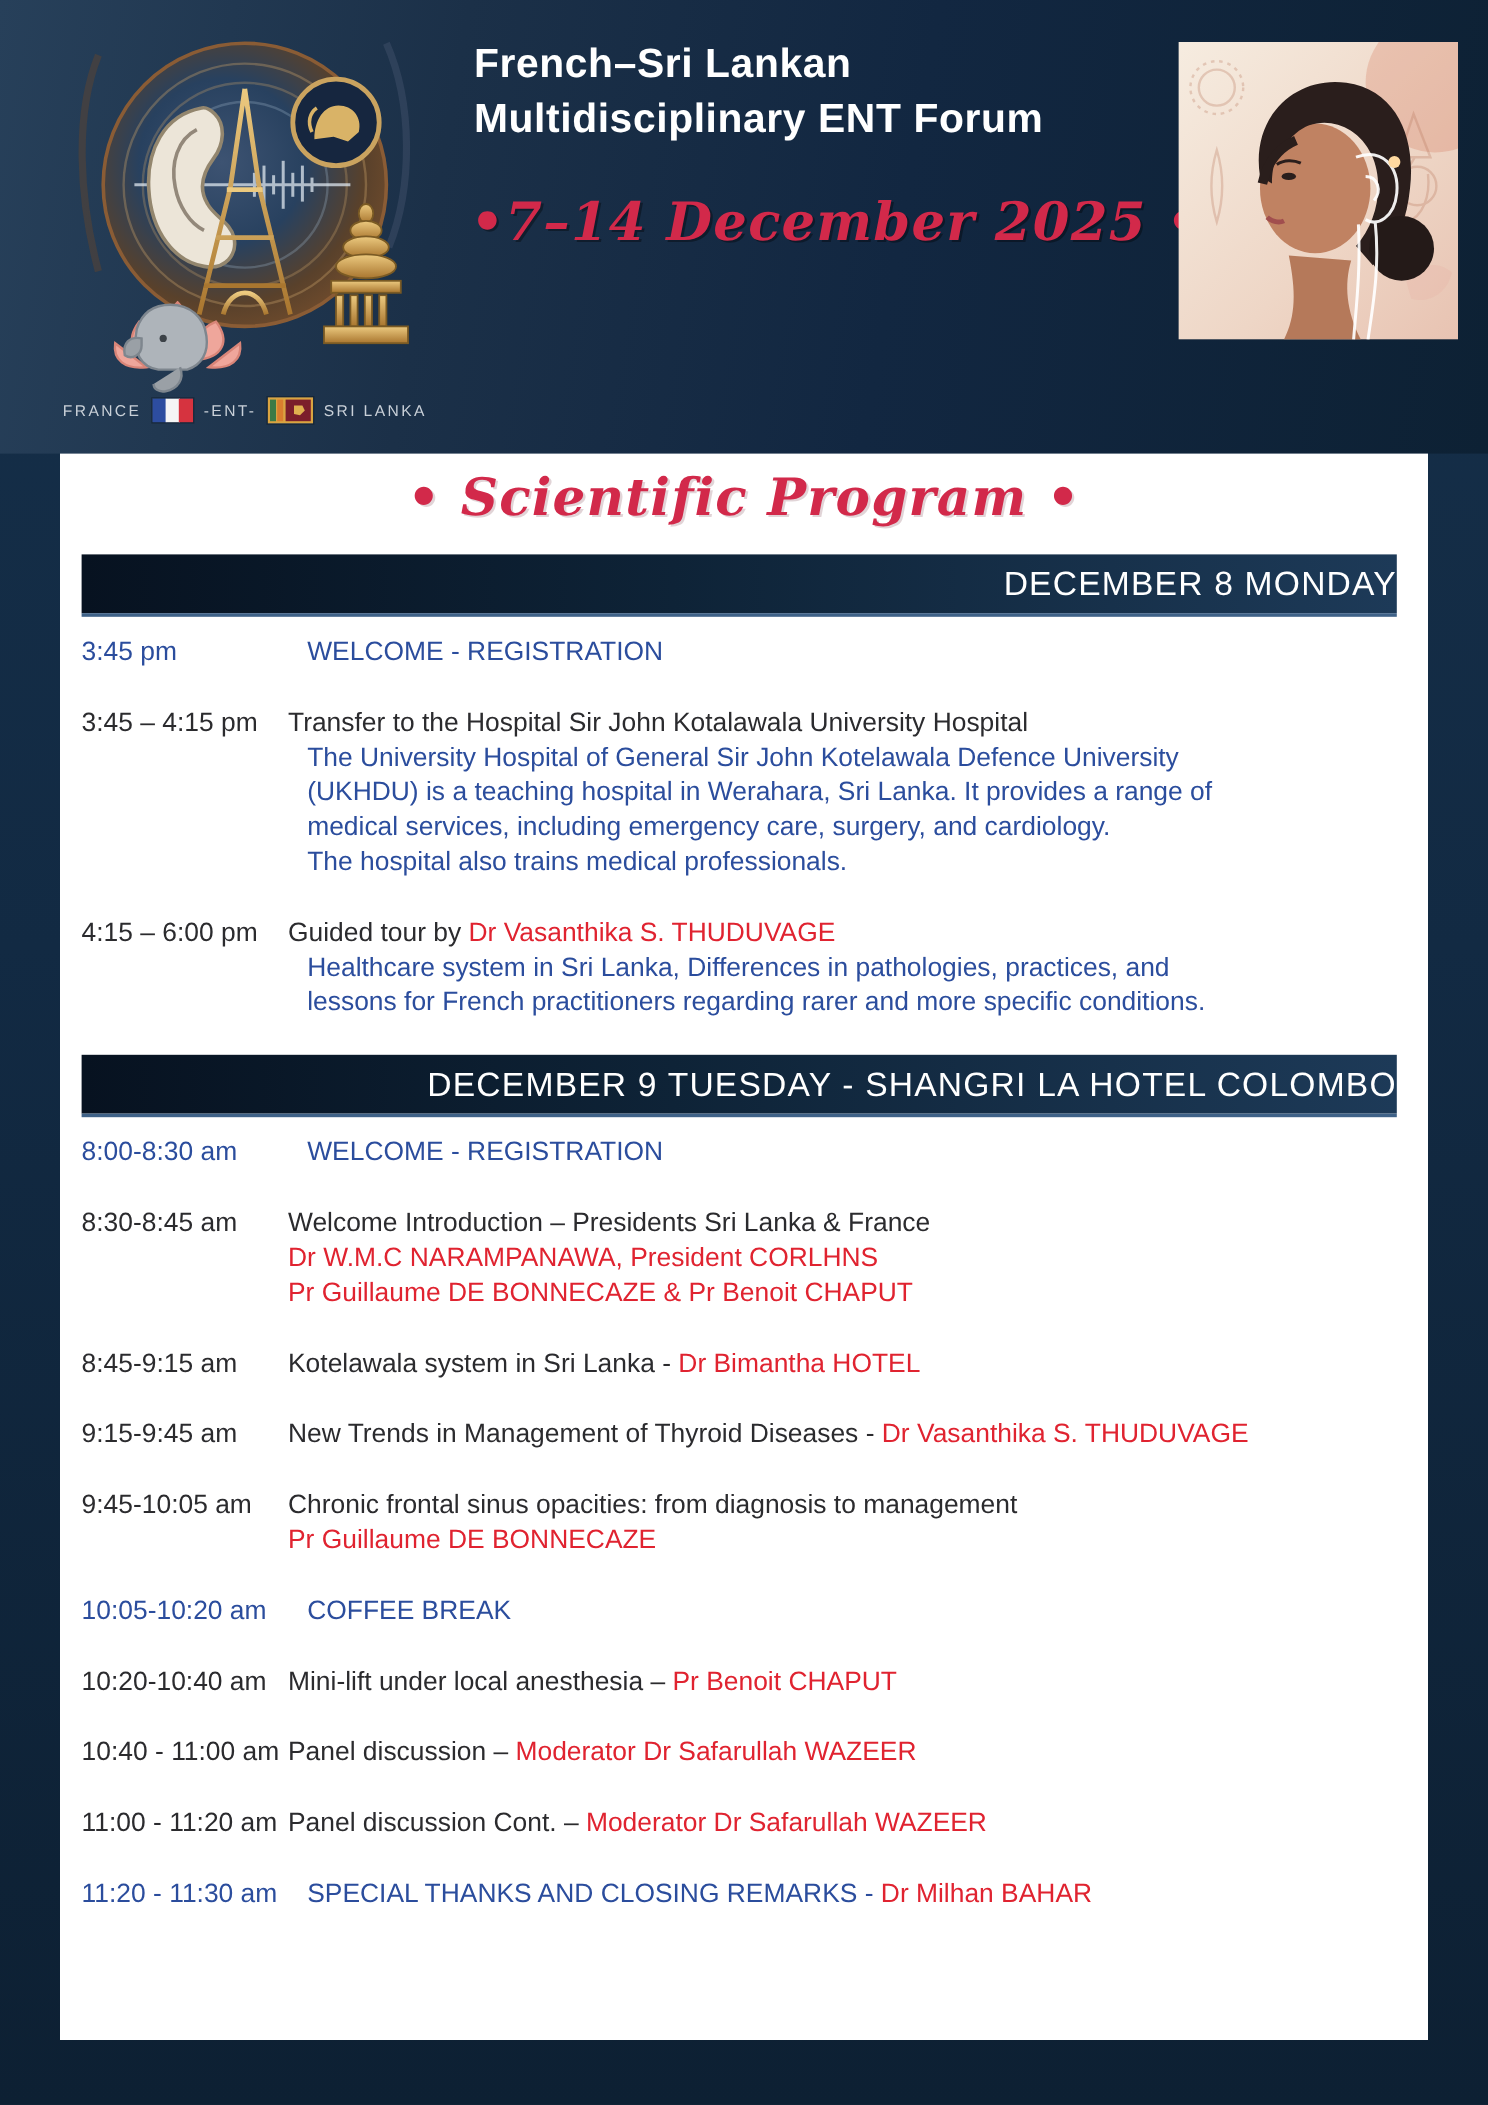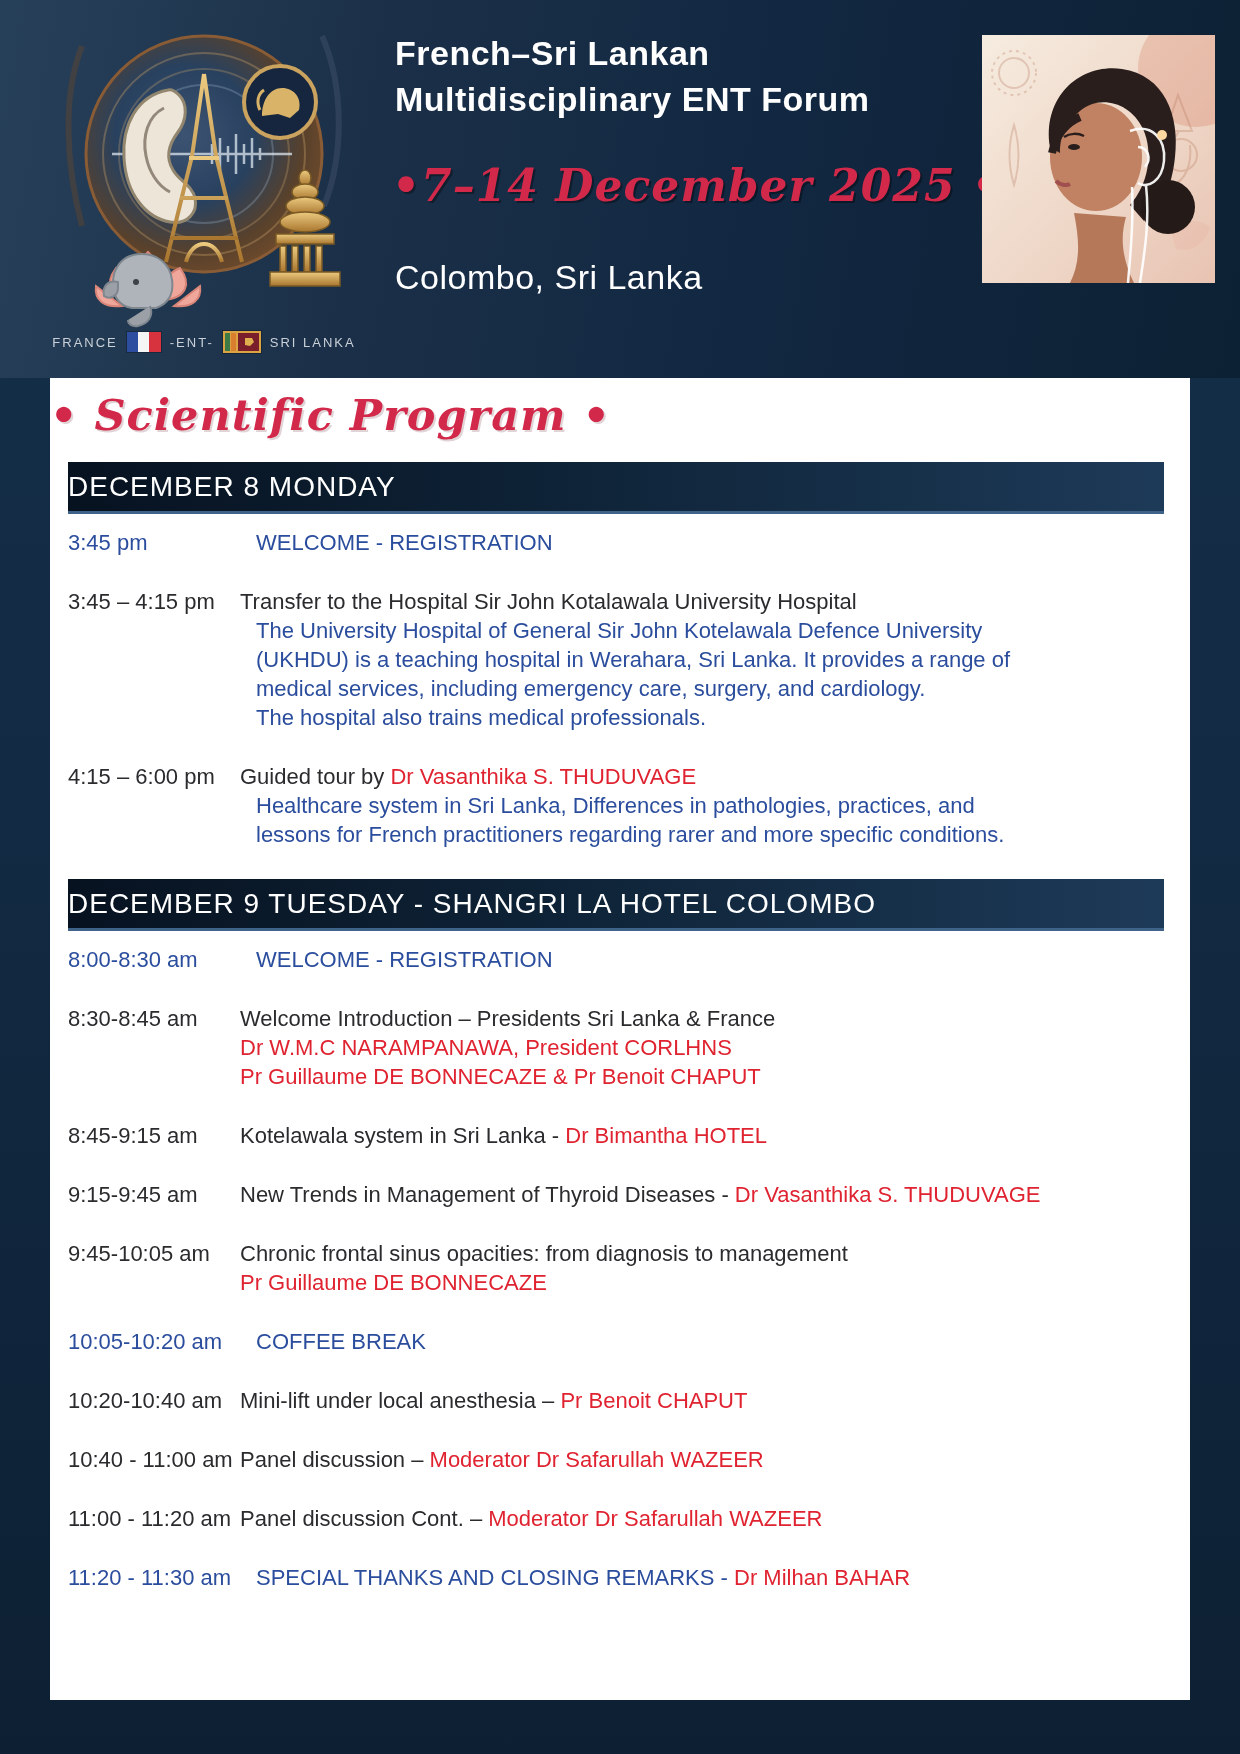--- a/index.html
+++ b/index.html
@@ -17,26 +17,26 @@
   .hdr-title{position:absolute;left:395px;top:30px;color:#fff;font-size:34px;line-height:46px;
              font-weight:600;letter-spacing:.5px;}
   .hdr-dates{position:absolute;left:392px;top:160px;color:var(--accent_script,#d2294a);
              font-family:"DejaVu Serif",serif;font-style:italic;font-weight:700;font-size:44px;
              letter-spacing:1px;text-shadow:2px 2px 0 rgba(0,0,0,.35);}
   .hdr-loc{position:absolute;left:395px;top:258px;color:#fff;font-size:34px;font-weight:500;letter-spacing:.5px;}
   .portrait{position:absolute;left:982px;top:35px;width:233px;height:248px;}
 
   
   .card{position:absolute;left:50px;top:378px;width:1140px;height:1322px;background:#ffffff;overflow:hidden;}
-  .program-title{margin:10px 0 20px;color:var(--accent_script,#d2294a);
+  .program-title{margin:10px 0 20px;text-align:center;color:var(--accent_script,#d2294a);
                  font-family:"DejaVu Serif",serif;font-style:italic;font-weight:700;font-size:43px;
                  line-height:54px;letter-spacing:1px;text-shadow:2px 2px 0 rgba(90,15,35,.18);}
   .day-banner{margin:0 26px 0 18px;height:49px;border-bottom:3px solid #3f6288;
               background:linear-gradient(90deg,#071220 0%,#0e2337 45%,#1d3a58 100%);
-              color:#fff;font-size:28px;letter-spacing:1px;text-align:left;line-height:49px;}
+              color:#fff;font-size:28px;letter-spacing:1px;text-align:right;line-height:49px;}
   .day-section.second{margin-top:30px;}
   .sessions{padding:14px 30px 0 18px;}
   .session-row{display:flex;margin-bottom:30px;}
   .session-time{flex:0 0 172px;font-size:22px;line-height:29px;}
   .session-time.dark{color:var(--dark,#2b2b2e);}
   .session-time.blue{color:var(--blue,#2b4d9d);}
   .session-content{min-width:0;}
   .session-line{font-size:22px;line-height:29px;white-space:nowrap;}
   .seg-dark{color:var(--dark,#2b2b2e);}
   .seg-blue{color:var(--blue,#2b4d9d);margin-left:16px;}
@@ -137,21 +137,20 @@
         <path d="M22 7 L29 7 L31 11 L27 15 L22 14 Z" fill="#e0b04f"></path>
       </svg>
       <span>SRI LANKA</span>
     </div>
 
     <div class="hdr-title">
       <div>French–Sri Lankan</div>
       <div>Multidisciplinary ENT Forum</div>
     </div>
     <div class="hdr-dates">•7–14 December 2025 •</div>
-    <div class="hdr-loc">Colombo, Sri Lanka</div>
 
     <div class="portrait">
       <svg width="233" height="248" viewBox="0 0 233 248">
         <defs>
           <linearGradient id="bgp" x1="0" y1="0" x2="1" y2="1">
             <stop offset="0" stop-color="#f6ece0"></stop>
               <stop offset=".6" stop-color="#eed6c6"></stop>
             <stop offset="1" stop-color="#e8c3b2"></stop>
           </linearGradient>
         </defs>

